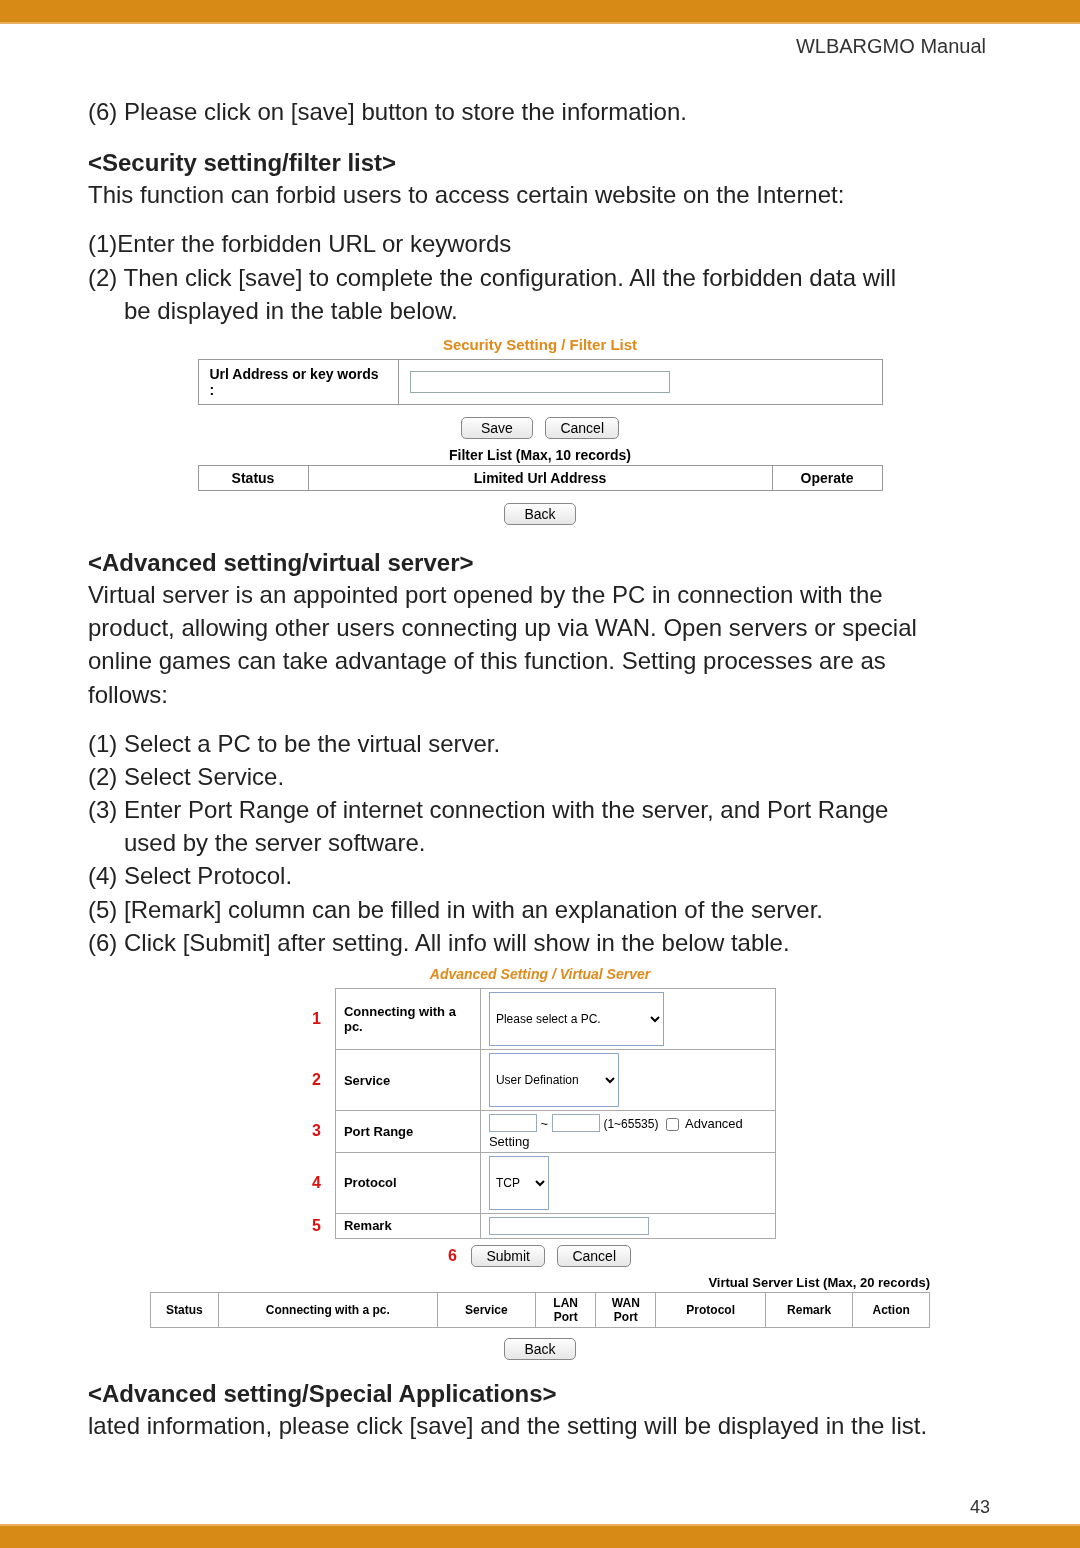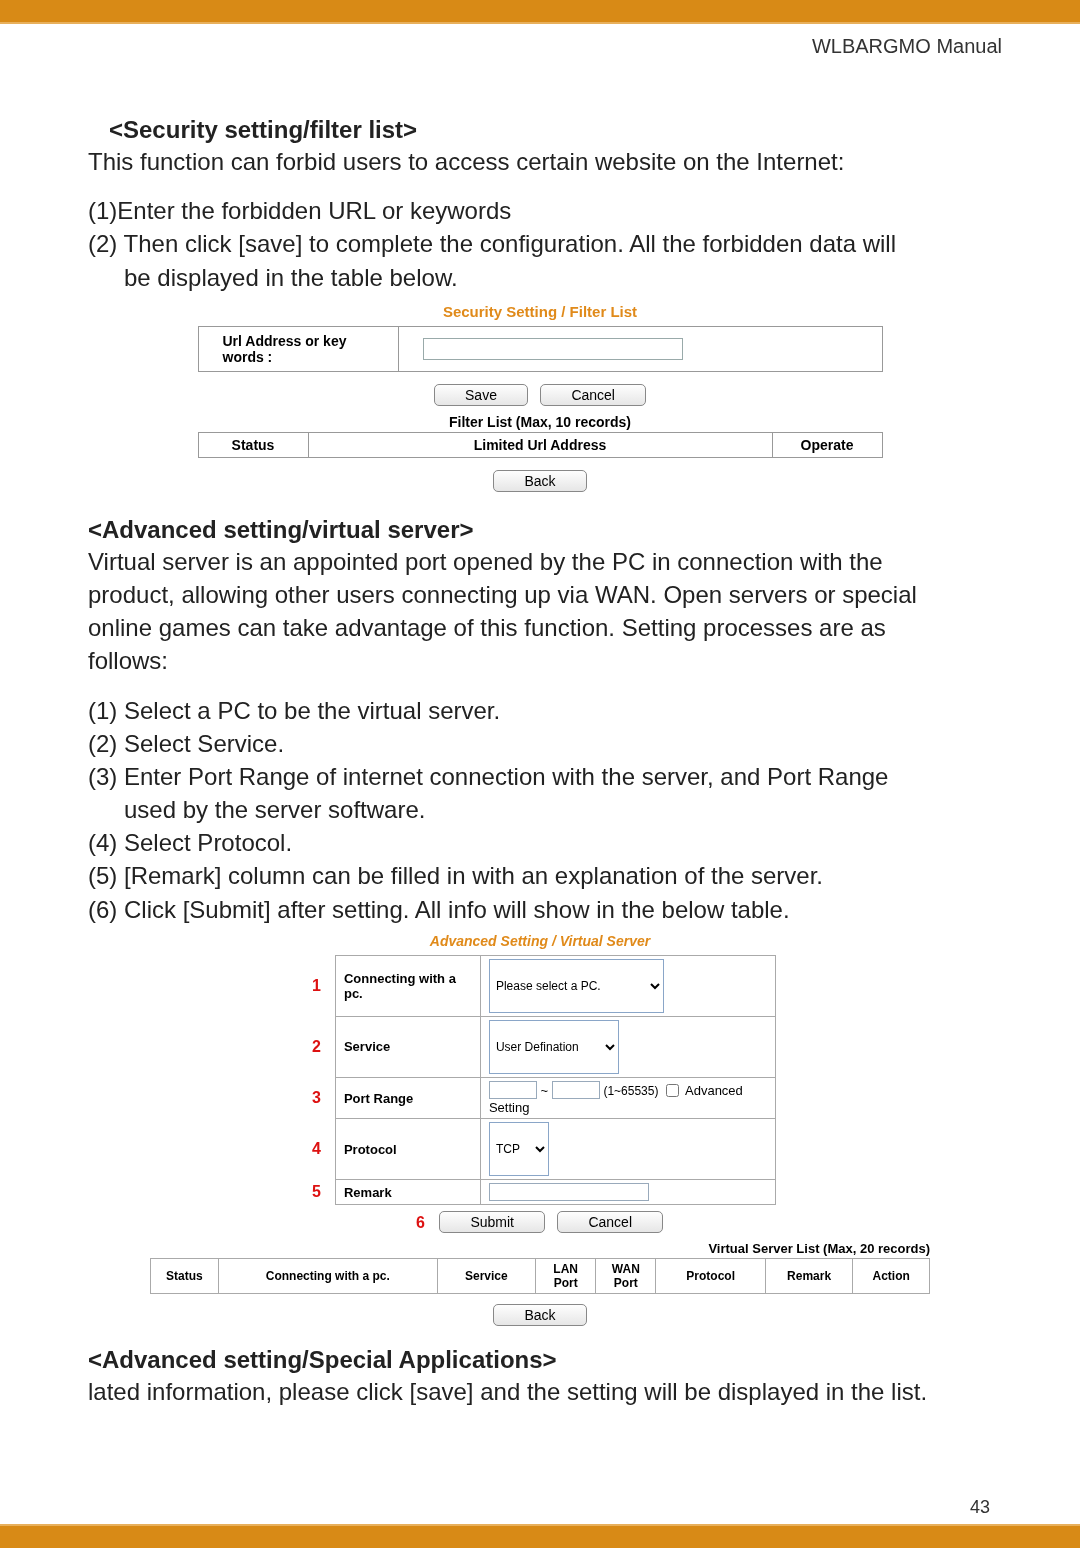--- a/index.html
+++ b/index.html
@@ -12,21 +12,21 @@
     position: relative;
   }
   .top-band {
     height: 24px;
     background: #d88a16;
     border-bottom: 2px solid #e8b05c;
   }
   .header-right {
     position: absolute;
     top: 35px;
-    right: 78px;
+    right: 94px;
     font-size: 20px;
     color: #333;
   }
   .page {
     padding: 70px 88px 0 88px;
   }
   .body-text {
     font-size: 24px;
     color: #222;
     line-height: 1.3;
@@ -36,21 +36,21 @@
     font-weight: 700;
     color: #222;
     margin-top: 18px;
   }
   .indent {
     margin-left: 14px;
   }
   .para {
     margin: 2px 0;
   }
-  .block { margin-top: 22px; margin-left: 21px; }
+  .block { margin-top: 22px; }
   .screenshot-frame {
     margin: 14px auto 0 auto;
   }
   
   .filter-shot {
     width: 685px;
     margin: 10px auto 0 auto;
   }
   .filter-title {
     text-align: center;
@@ -58,38 +58,38 @@
     font-size: 15px;
     font-weight: 700;
     margin-bottom: 6px;
   }
   table.filter-tbl {
     width: 100%;
     border-collapse: collapse;
   }
   table.filter-tbl td, table.filter-tbl th {
     border: 1px solid #999;
-    padding: 6px 24px;
+    padding: 6px 11px;
     font-size: 14px;
     font-family: Arial, sans-serif;
   }
   .url-input {
     width: 260px;
     height: 22px;
     border: 1px solid #9aa;
     background: #fff;
   }
   .btn-row {
     text-align: center;
     margin: 12px 0 8px;
   }
   .win-btn {
     display: inline-block;
     min-width: 72px;
-    padding: 2px 30px;
+    padding: 2px 14px;
     font-size: 14px;
     font-family: Arial, sans-serif;
     border: 1px solid #888;
     background: linear-gradient(#fefefe, #e6e6e6);
     border-radius: 5px;
     margin: 0 4px;
   }
   .filter-subhead {
     text-align: center;
     font-size: 14px;
@@ -207,20 +207,21 @@
   }
 </style>
 </head>
 <body>
 
 <div class="top-band"></div>
 <div class="header-right">WLBARGMO Manual</div>
 
 <div class="page">
 
+  <div class="body-text para">(6) Please click on [save] button to store the information.</div>
 
   <div class="sect-heading block">&lt;Security setting/filter list&gt;</div>
   <div class="body-text indent para">This function can forbid users to access certain website on the Internet:</div>
   <div style="height:14px"></div>
   <div class="body-text para">(1)Enter the forbidden URL or keywords</div>
   <div class="body-text para">(2) Then click [save] to complete the configuration. All the forbidden data will</div>
   <div class="body-text para" style="margin-left:36px">be displayed in the table below.</div>
 
   <div class="filter-shot screenshot-frame">
     <div class="filter-title">Security Setting / Filter List</div>

